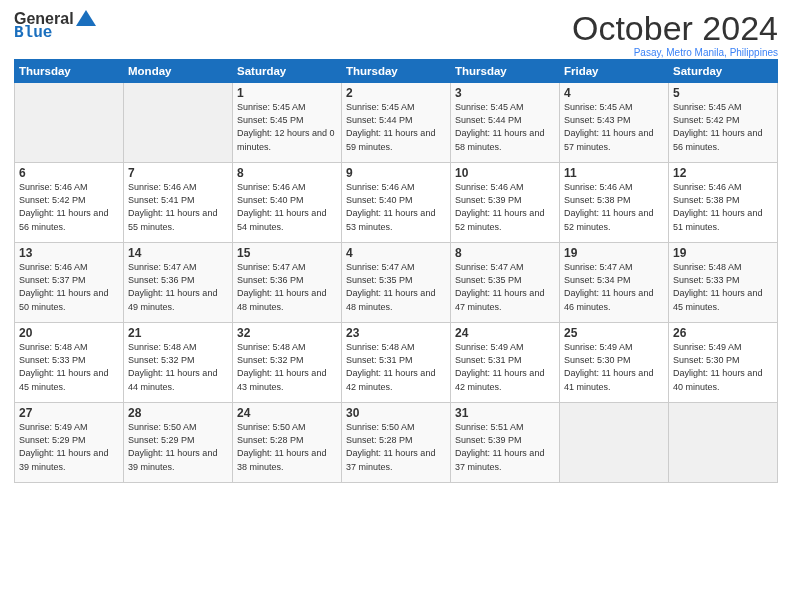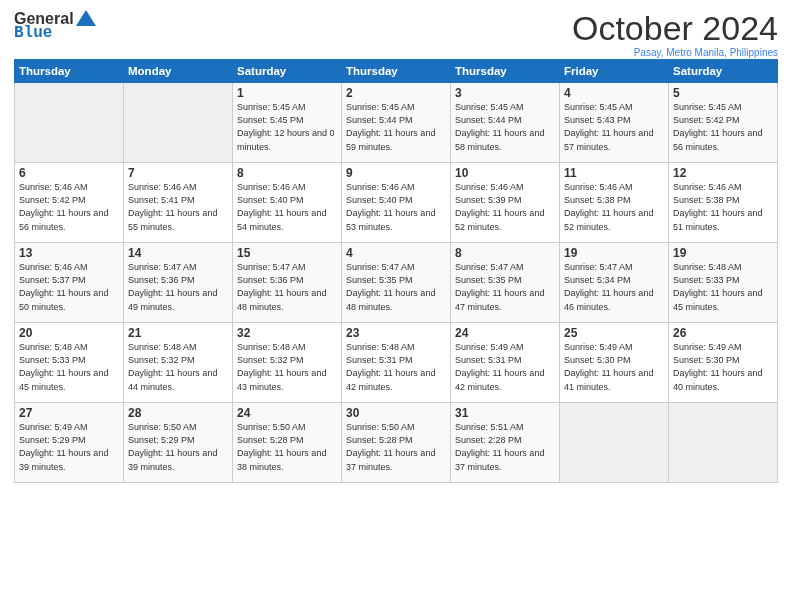--- a/index.html
+++ b/index.html
@@ -305,21 +305,21 @@
           </td>
           <td>
             <span class="day-number">30</span>
             <div class="day-info" style="white-space: pre-line;">Sunrise: 5:50 AM
 Sunset: 5:28 PM
 Daylight: 11 hours and 37 minutes.</div>
           </td>
           <td>
             <span class="day-number">31</span>
             <div class="day-info" style="white-space: pre-line;">Sunrise: 5:51 AM
-Sunset: 2:28 PM
+Sunset: 5:39 PM
 Daylight: 11 hours and 37 minutes.</div>
           </td>
           <td class="empty-cell"></td>
           <td class="empty-cell"></td>
         </tr>
       </tbody>
   </table>
 </div>
 
 </body></html>

